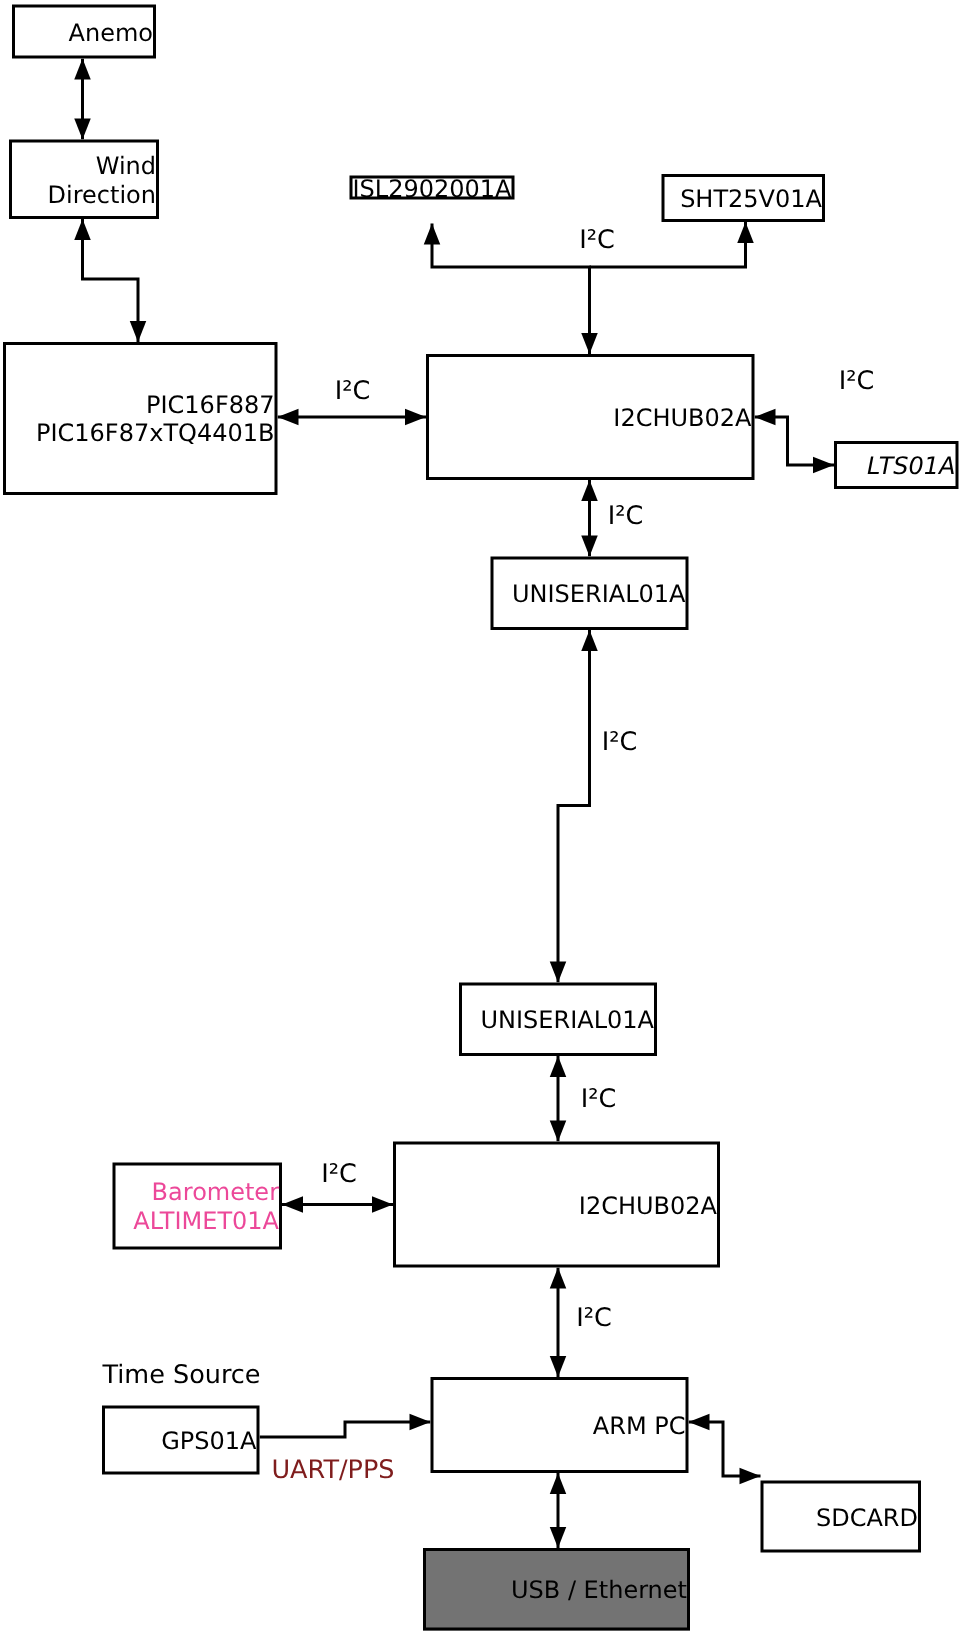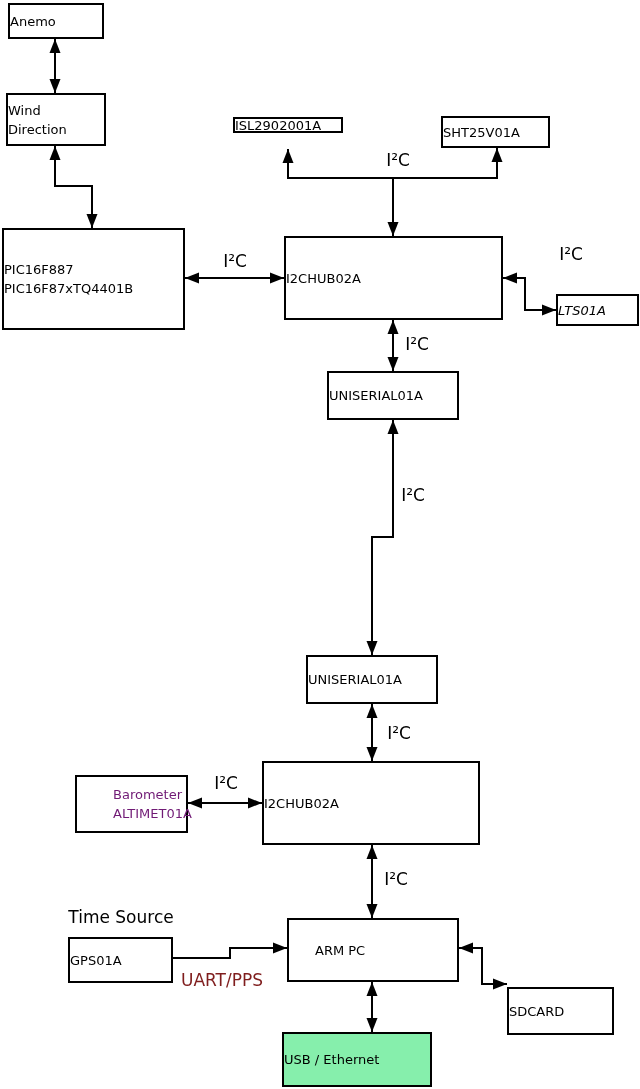--- a/index.html
+++ b/index.html
@@ -22,24 +22,24 @@
     width: 640px;
     height: 1089px;
   }
   .node {
     position: absolute;
     box-sizing: border-box;
     border: 2px solid #000000;
     background: #ffffff;
     display: flex;
     flex-direction: column;
-    align-items: flex-start;
+    align-items: flex-end;
     justify-content: center;
     text-align: center;
-    font-size: 13px;
+    font-size: 16px;
     line-height: 19px;
     color: #000000;
     white-space: nowrap;
   }
   .node-line {
     display: block;
   }
   .edge-label {
     position: absolute;
     transform: translate(-50%, -50%);
@@ -119,34 +119,34 @@
     </div>
     <div class="node" style="left: 327px; top: 371px; width: 132px; height: 49px; border-color: rgb(0, 0, 0); background: rgb(255, 255, 255); color: rgb(0, 0, 0);">
       <div class="node-line">UNISERIAL01A</div>
     </div>
     <div class="node" style="left: 306px; top: 655px; width: 132px; height: 49px; border-color: rgb(0, 0, 0); background: rgb(255, 255, 255); color: rgb(0, 0, 0);">
       <div class="node-line">UNISERIAL01A</div>
     </div>
     <div class="node" style="left: 262px; top: 761px; width: 218px; height: 84px; border-color: rgb(0, 0, 0); background: rgb(255, 255, 255); color: rgb(0, 0, 0);">
       <div class="node-line">I2CHUB02A</div>
     </div>
-    <div class="node" style="left: 75px; top: 775px; width: 113px; height: 58px; border-color: rgb(0, 0, 0); background: rgb(255, 255, 255); color: #701a75; padding-left: 36px;">
+    <div class="node" style="left: 75px; top: 775px; width: 113px; height: 58px; border-color: rgb(0, 0, 0); background: rgb(255, 255, 255); color: #ec4899; padding-left: 36px;">
       <div class="node-line">Barometer</div>
       <div class="node-line">ALTIMET01A</div>
     </div>
     <div class="node" style="left: 287px; top: 918px; width: 172px; height: 64px; border-color: rgb(0, 0, 0); background: rgb(255, 255, 255); color: rgb(0, 0, 0); padding-left: 26px;">
       <div class="node-line">ARM PC</div>
     </div>
     <div class="node" style="left: 68px; top: 937px; width: 105px; height: 46px; border-color: rgb(0, 0, 0); background: rgb(255, 255, 255); color: rgb(0, 0, 0);">
       <div class="node-line">GPS01A</div>
     </div>
     <div class="node" style="left: 507px; top: 959px; width: 107px; height: 48px; border-color: rgb(0, 0, 0); background: rgb(255, 255, 255); color: rgb(0, 0, 0); margin-top: 28px;">
       <div class="node-line">SDCARD</div>
     </div>
-    <div class="node" style="left: 282px; top: 1032px; width: 150px; height: 55px; border-color: rgb(0, 0, 0); background: #86efac; color: rgb(0, 0, 0);">
+    <div class="node" style="left: 282px; top: 1032px; width: 178px; height: 55px; border-color: rgb(0, 0, 0); background: #737373; color: rgb(0, 0, 0);">
       <div class="node-line">USB / Ethernet</div>
     </div>
     <div class="edge-label" style="left: 398px; top: 160px; color: rgb(0, 0, 0);">I²C</div>
     <div class="edge-label" style="left: 235px; top: 261px; color: rgb(0, 0, 0);">I²C</div>
     <div class="edge-label" style="left: 571px; top: 254px; color: rgb(0, 0, 0);">I²C</div>
     <div class="edge-label" style="left: 417px; top: 344px; color: rgb(0, 0, 0);">I²C</div>
     <div class="edge-label" style="left: 413px; top: 495px; color: rgb(0, 0, 0);">I²C</div>
     <div class="edge-label" style="left: 399px; top: 733px; color: rgb(0, 0, 0);">I²C</div>
     <div class="edge-label" style="left: 226px; top: 783px; color: rgb(0, 0, 0);">I²C</div>
     <div class="edge-label" style="left: 396px; top: 879px; color: rgb(0, 0, 0);">I²C</div>

